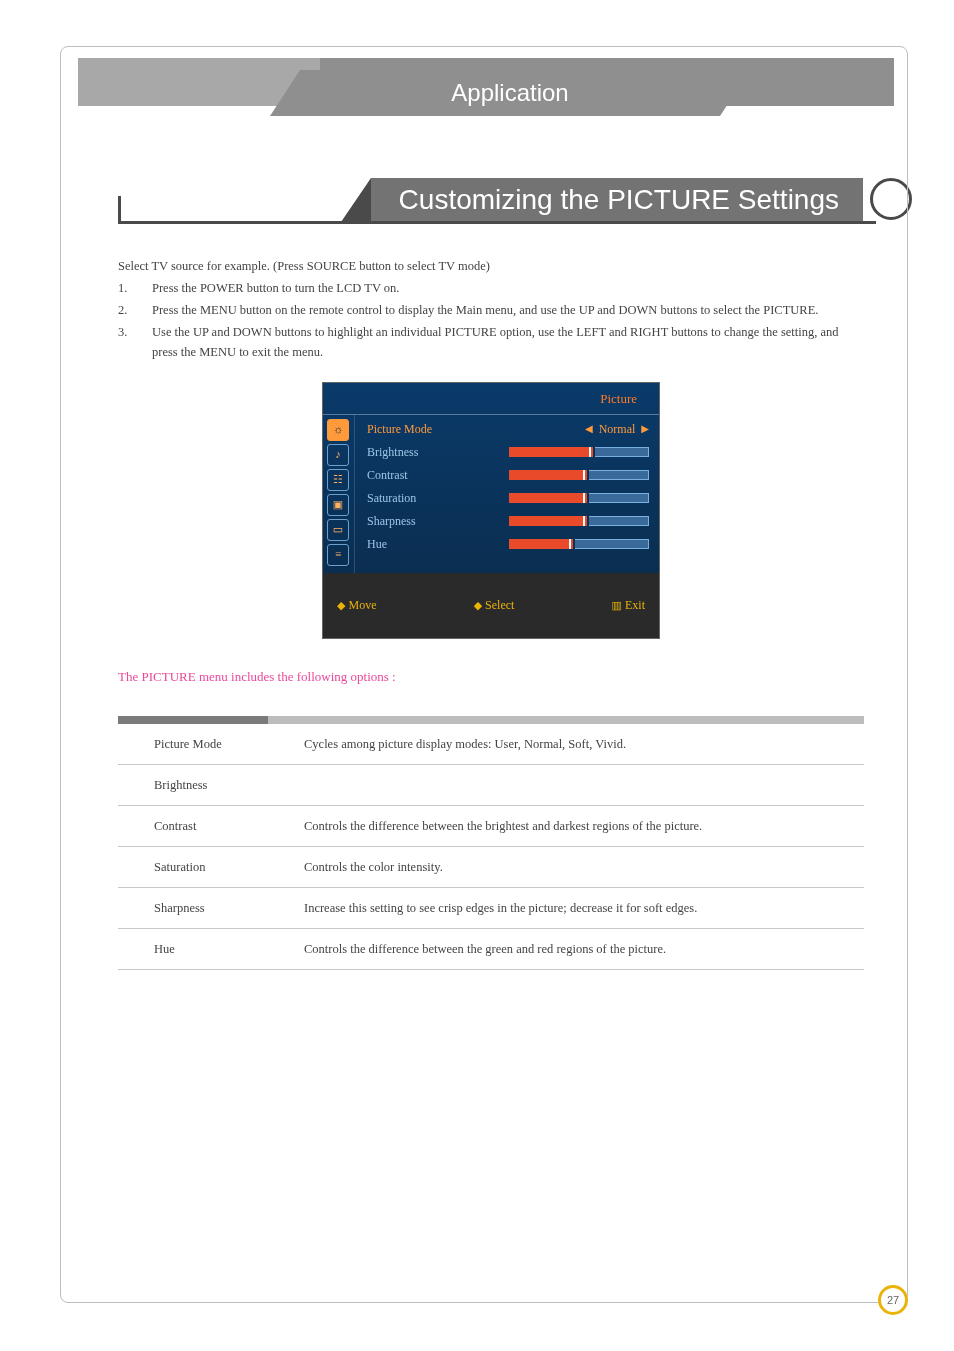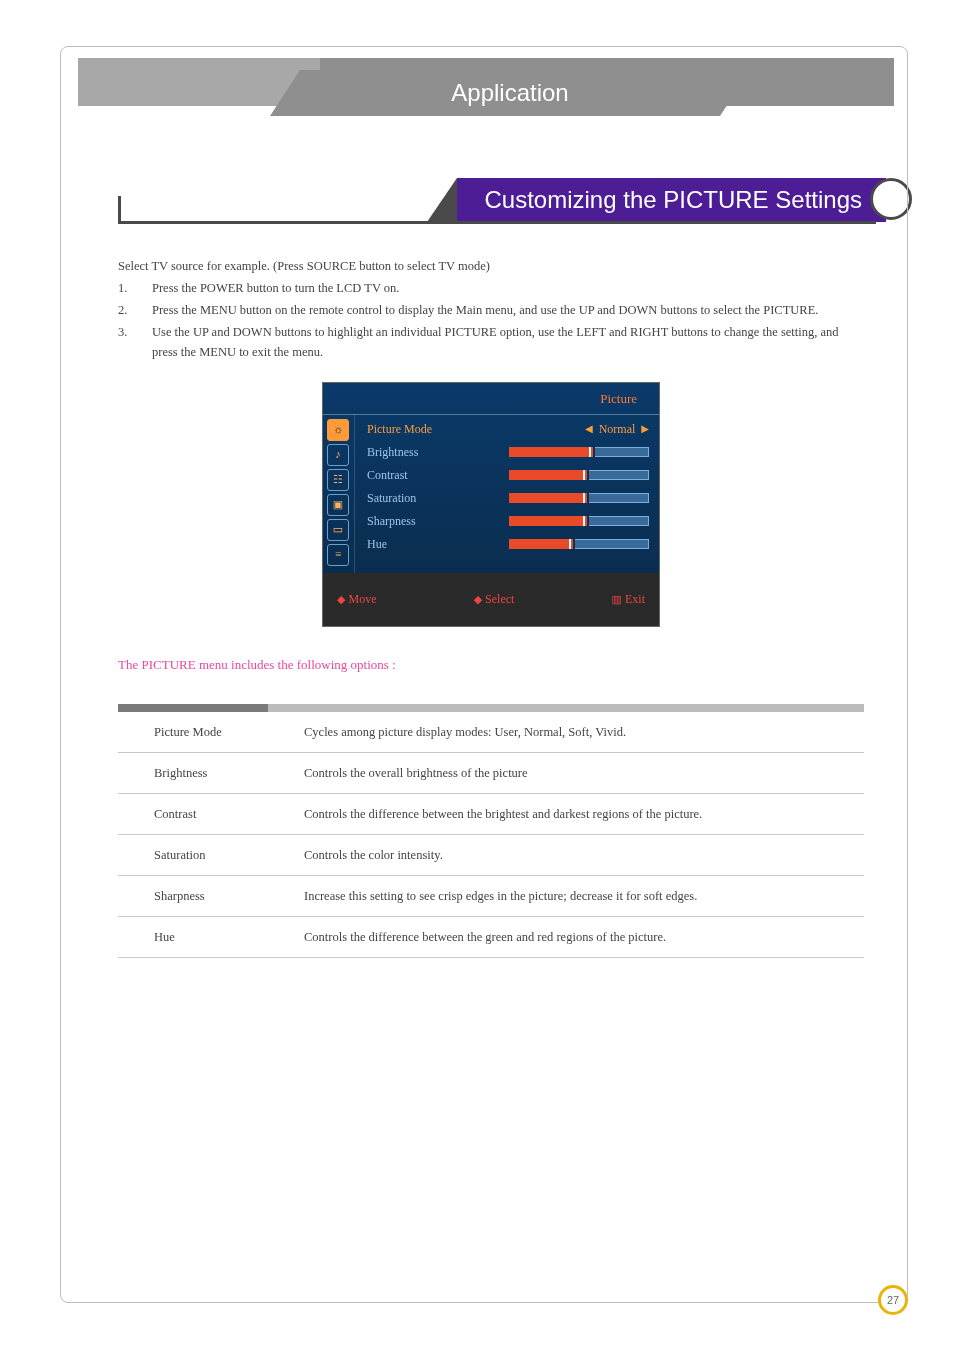--- a/index.html
+++ b/index.html
@@ -43,25 +43,25 @@
   }
   .title-tab::after {
     content: "";
     position: absolute;
     right: -30px; top: 0;
     border-left: 30px solid #8f8f8f;
     border-bottom: 46px solid transparent;
   }
   .section-tab {
     position: absolute;
-    top: 178px; right: 68px;
+    top: 178px; right: 91px;
     height: 44px;
-    background: #4c1d95;
+    background: #737373;
     color: #fff;
-    font-size: 24px;
+    font-size: 28px;
     padding: 0 24px 0 28px;
     line-height: 44px;
   }
   .section-tab::before {
     content: "";
     position: absolute;
     left: -30px; top: 0;
     border-right: 30px solid #4a4a4a;
     border-top: 44px solid transparent;
   }
@@ -151,23 +151,23 @@
     display: flex;
     max-width: 140px;
     margin-left: auto;
   }
   .slider .fill { background: #e84a2a; height: 100%; }
   .slider .tick { width: 6px; background: #e84a2a; height: 100%; border-left: 2px solid #fff; border-right: 2px solid #093057; }
   .slider .rest { background: #3a6a9a; height: 100%; border: 1px solid #7ab0e0; border-left: none; }
   .osd-foot {
     display: flex;
     justify-content: space-between;
-    padding: 17px 14px;
+    padding: 23px 14px;
     background: #2a2a2a;
-    color: #ef4444;
+    color: #eab308;
     font-size: 12px;
   }
   .osd-foot .sym { font-size: 11px; }
   .menu-note { margin-top: 28px; font-size: 13px; color: #ec4899; }
   .options-table {
     margin-top: 28px;
     width: 100%;
   }
   .options-table .thead {
     height: 8px;
@@ -310,21 +310,20 @@
     <div class="thead">
         <div class="l"></div>
         <div class="r"></div>
       </div>
     <div class="row">
         <div class="name">Picture Mode</div>
         <div class="desc">Cycles among picture display modes: User, Normal, Soft, Vivid.</div>
       </div>
     <div class="row">
         <div class="name">Brightness</div>
-        <div class="desc">Controls the overall brightness of the picture</div>
       </div>
     <div class="row">
         <div class="name">Contrast</div>
         <div class="desc">Controls the difference between the brightest and darkest regions of the picture.</div>
       </div>
     <div class="row">
         <div class="name">Saturation</div>
         <div class="desc">Controls the color intensity.</div>
       </div>
     <div class="row">

